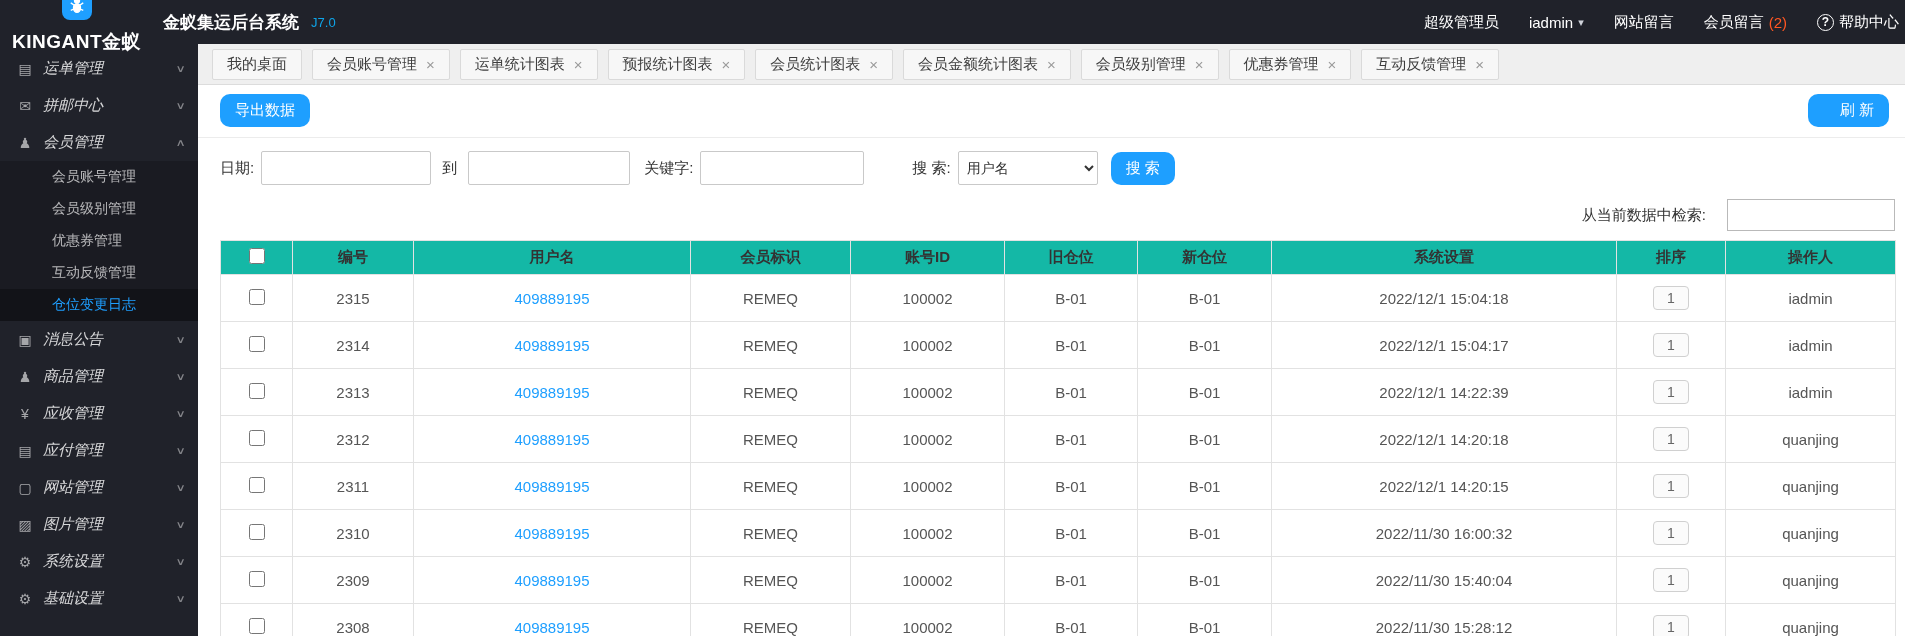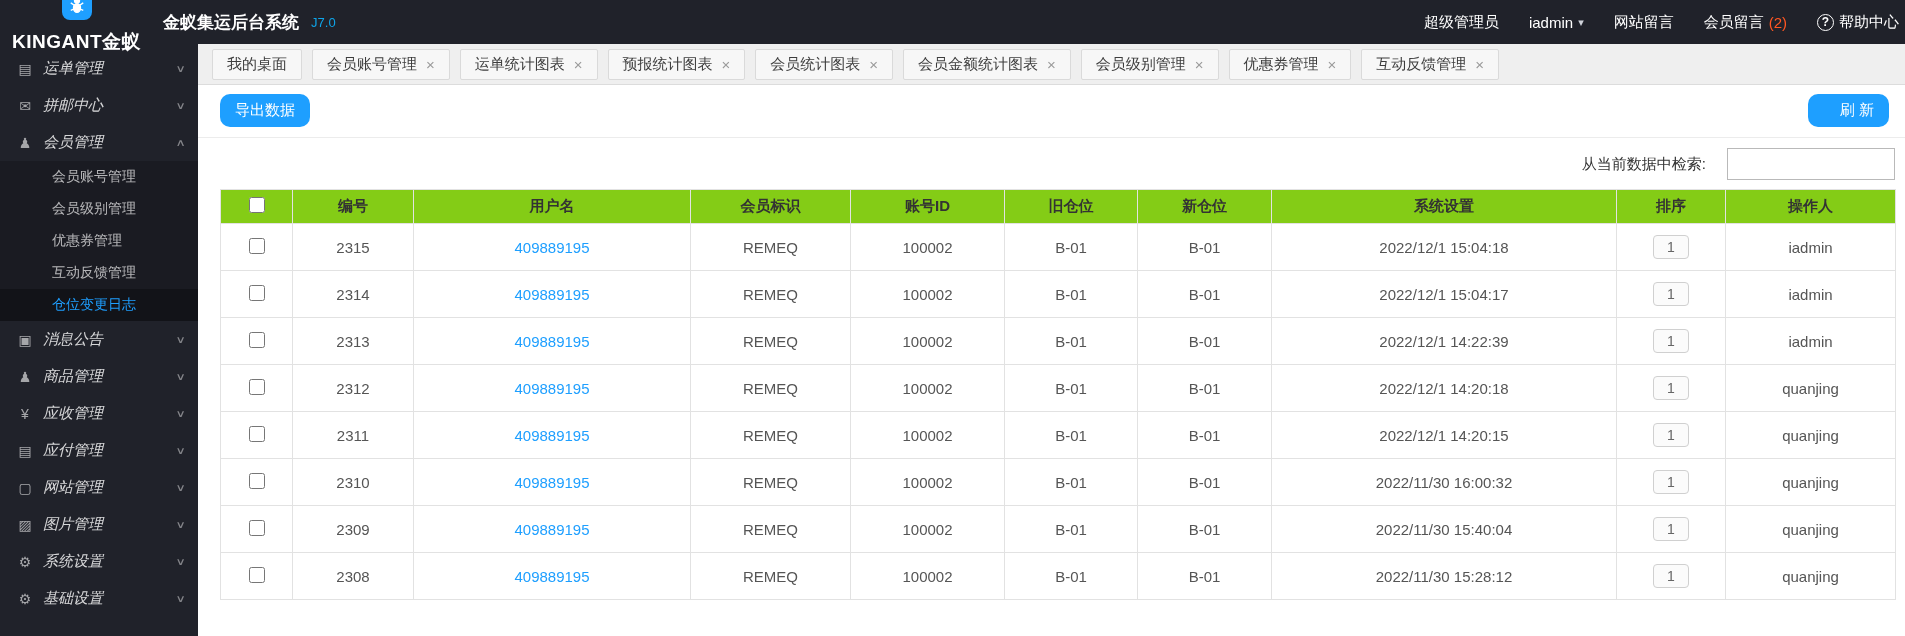--- a/index.html
+++ b/index.html
@@ -57,21 +57,21 @@
   .sel{width:140px;height:34px;border:1px solid #c9c9c9;border-radius:2px;font-size:14px;color:#333;background:#fff;padding:0 4px;font-family:inherit;}
   .btn-search{margin-left:13px;}
 
   .quick-search{display:flex;justify-content:flex-end;align-items:center;padding:10px 10px 9px 0;font-size:15px;color:#333;}
   .quick-search label{margin-right:21px;}
   .quick-search .inp{width:168px;height:32px;border-color:#b9b9b9;border-radius:0;}
 
   .table-wrap{padding:0 10px 0 22px;}
   table{width:100%;border-collapse:collapse;table-layout:fixed;}
   th,td{border:1px solid #e2e2e2;text-align:center;overflow:hidden;white-space:nowrap;}
-  th{background:#84cc16;color:#333;height:34px;font-size:15px;font-weight:bold;cursor:pointer;}
+  th{background:#14b8a6;color:#333;height:34px;font-size:15px;font-weight:bold;cursor:pointer;}
   td{height:47px;font-size:15px;color:#555;}
   .user-link{color:var(--link-blue);text-decoration:none;cursor:pointer;}
   .sort-box{display:inline-block;min-width:36px;padding:3px 11px;border:1px solid #d0d0d0;border-radius:4px;background:#fbfbfb;color:#666;font-size:14px;cursor:text;}
   input[type="checkbox"]{width:16px;height:16px;cursor:pointer;}
 </style>
 </head>
 <body>
 
 <header class="topbar">
   <div class="logo">
@@ -209,20 +209,33 @@
       <span>互动反馈管理</span>
       <span class="tab-close">×</span>
     </div>
   </div>
 
   <div class="toolbar">
     <button class="btn">导出数据</button>
     <button class="btn btn-refresh">刷 新</button>
   </div>
 
+  <div class="filters">
+    <label>日期:</label>
+    <input type="text" class="inp inp-date-from" style="">
+    <span class="to-label">到</span>
+    <input type="text" class="inp inp-date-to" style="">
+    <label class="lbl-keyword">关键字:</label>
+    <input type="text" class="inp inp-keyword" style="">
+    <label class="lbl-search">搜 索:</label>
+    <select class="sel">
+      <option>用户名</option>
+    </select>
+    <button class="btn btn-search">搜 索</button>
+  </div>
 
   <div class="quick-search">
     <label>从当前数据中检索:</label>
     <input type="text" class="inp" style="">
   </div>
 
   <div class="table-wrap">
     <table>
       <colgroup>
         <col style="width:72px">

